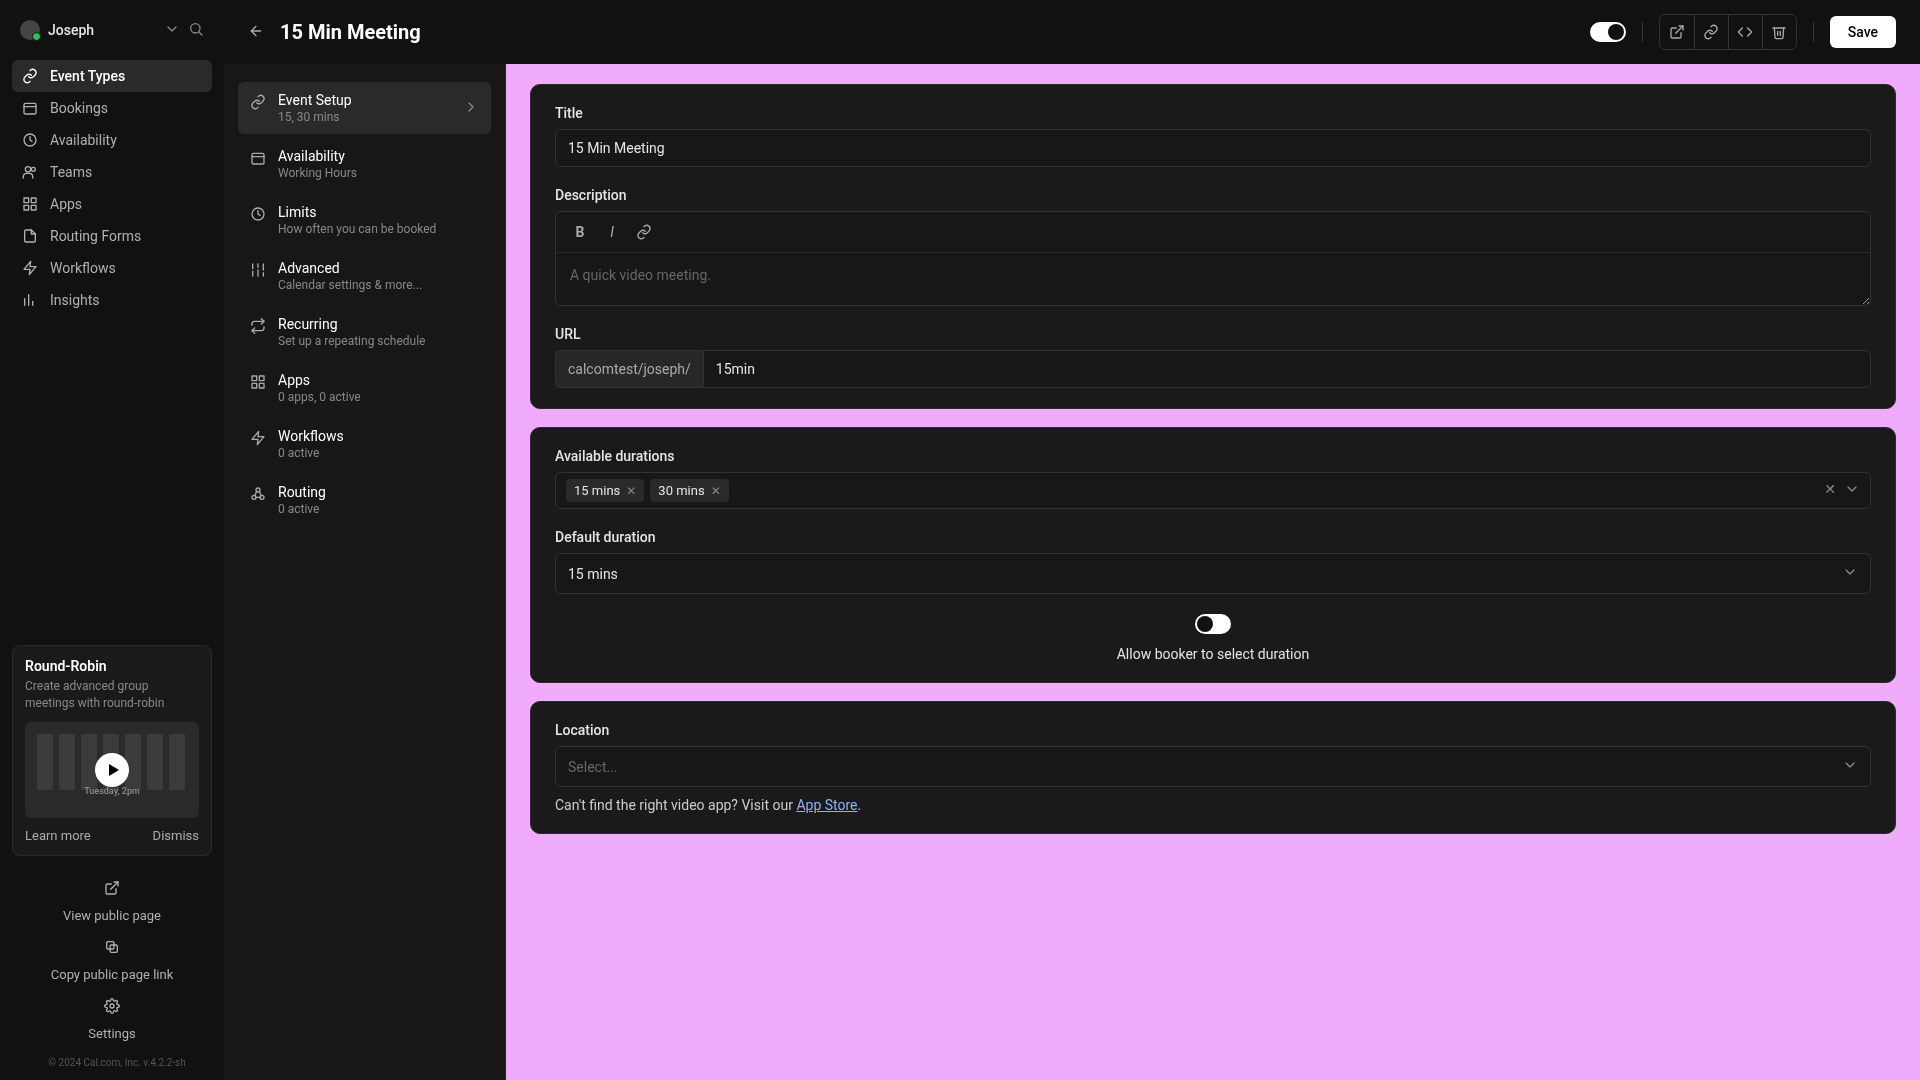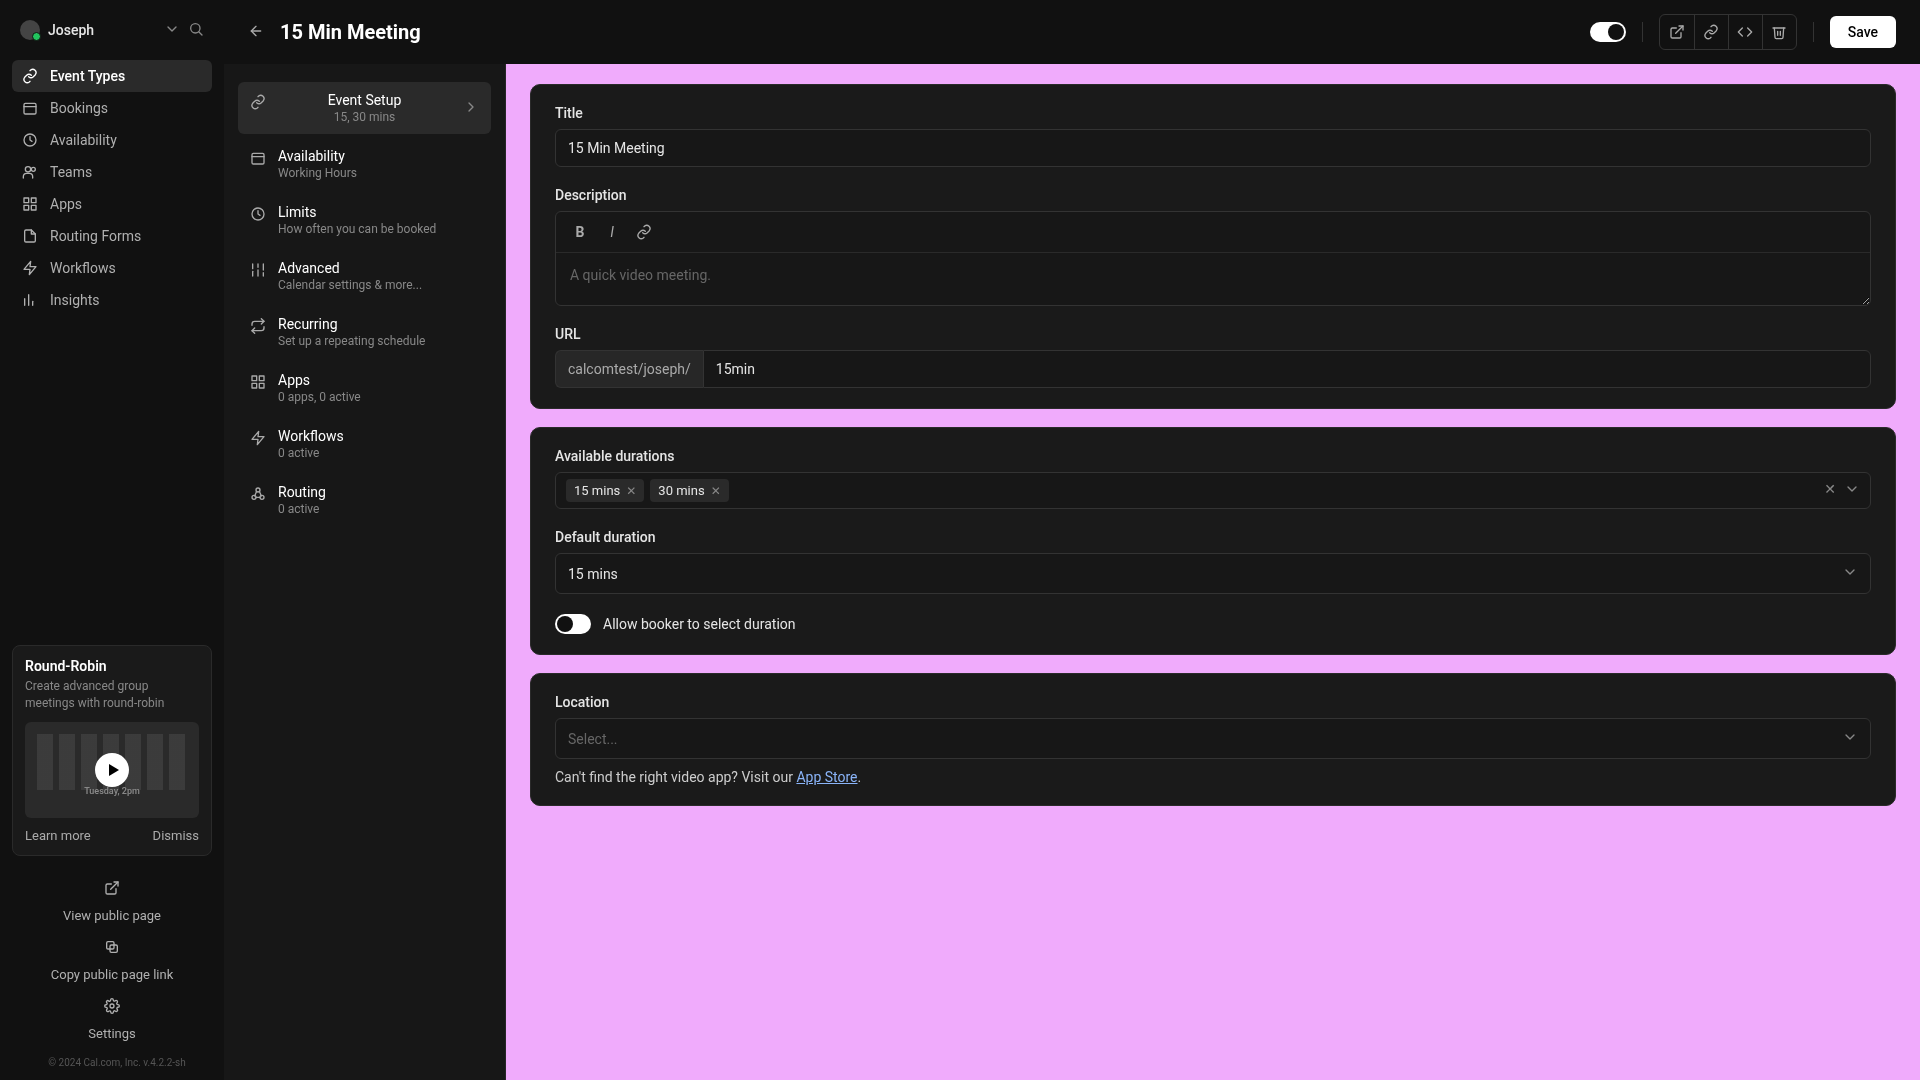--- a/index.html
+++ b/index.html
@@ -139,21 +139,21 @@
 .sub-list { list-style: none; }
 .sub-item {
   display: flex;
   align-items: flex-start;
   gap: 12px;
   padding: 10px 12px;
   border-radius: 6px;
   cursor: pointer;
   margin-bottom: 4px;
 }
-.sub-item.active { background: #2a2a2a; text-align: center; }
+.sub-item.active { background: #2a2a2a; }
 .sub-icon { width: 16px; height: 16px; margin-top: 2px; color: #aaa; display: flex; align-items: center; justify-content: center; }
 .sub-text { flex: 1; }
 .sub-label { font-size: 14px; color: #fff; }
 .sub-desc { font-size: 12px; color: #888; margin-top: 2px; }
 .sub-chev { color: #888; align-self: center; }
 
 
 .main-area {
   flex: 1;
   display: flex;
@@ -317,21 +317,21 @@
   justify-content: space-between;
   border: 1px solid #333;
   border-radius: 6px;
   background: #171717;
   padding: 10px 12px;
   cursor: pointer;
 }
 .select-placeholder { color: #666; }
 .chev-down { color: #888; }
 
-.switch-row { display: flex; align-items: center; gap: 12px; margin-top: 14px; }
+.switch-row { display: flex; align-items: center; gap: 12px; margin-top: 14px; flex-direction: column; }
 .small-toggle {
   width: 36px;
   height: 20px;
   border-radius: 10px;
   background: #fff;
   position: relative;
   cursor: pointer;
 }
 .small-toggle::after {
   content: "";

